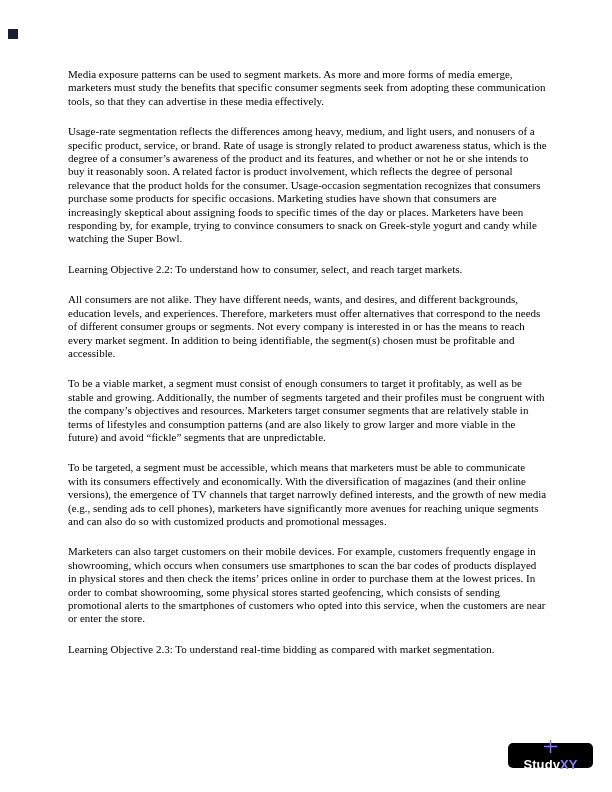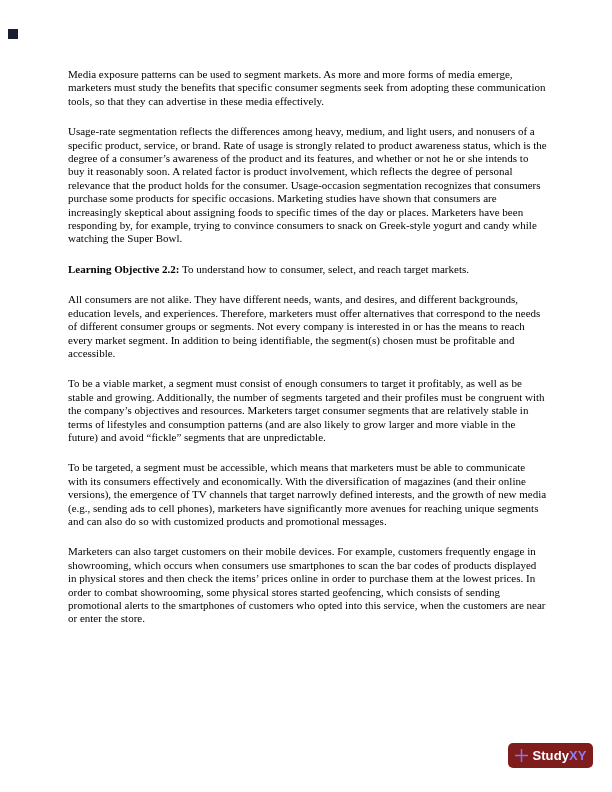--- a/index.html
+++ b/index.html
@@ -30,38 +30,39 @@
     width: 479px;
     font-size: 11px;
     line-height: 13.4px;
     color: #000000;
     text-align: left;
   }
   .content p {
     margin: 0 0 17px 0;
   }
   .content p strong {
-    font-weight: bold;
+    font-weight: normal;
   }
   .logo {
     position: absolute;
     left: 508px;
     top: 743px;
     width: 85px;
     height: 25px;
-    background: #7f1d1d;
+    background: #000000;
     border-radius: 5px;
     display: flex;
     align-items: center;
     justify-content: center;
     gap: 3px;
     font-family: "Liberation Sans", sans-serif;
     font-weight: bold;
     font-size: 13px;
     letter-spacing: 0.1px;
+    flex-direction: column;
   }
   .logo-study { color: #ffffff; }
   .logo-xy { color: #8f7df2; }
   .plus-icon {
     display: block;
     flex: 0 0 auto;
   }
 </style>
 </head>
 <body>
@@ -78,20 +79,21 @@
     <p><strong>Learning Objective 2.2:</strong><span> To understand how to consumer, select, and reach target markets.</span></p>
 
     <p>All consumers are not alike. They have different needs, wants, and desires, and different backgrounds, education levels, and experiences. Therefore, marketers must offer alternatives that correspond to the needs of different consumer groups or segments. Not every company is interested in or has the means to reach every market segment. In addition to being identifiable, the segment(s) chosen must be profitable and accessible.</p>
 
     <p>To be a viable market, a segment must consist of enough consumers to target it profitably, as well as be stable and growing. Additionally, the number of segments targeted and their profiles must be congruent with the company’s objectives and resources. Marketers target consumer segments that are relatively stable in terms of lifestyles and consumption patterns (and are also likely to grow larger and more viable in the future) and avoid “fickle” segments that are unpredictable.</p>
 
     <p>To be targeted, a segment must be accessible, which means that marketers must be able to communicate with its consumers effectively and economically. With the diversification of magazines (and their online versions), the emergence of TV channels that target narrowly defined interests, and the growth of new media (e.g., sending ads to cell phones), marketers have significantly more avenues for reaching unique segments and can also do so with customized products and promotional messages.</p>
 
     <p>Marketers can also target customers on their mobile devices. For example, customers frequently engage in showrooming, which occurs when consumers use smartphones to scan the bar codes of products displayed in physical stores and then check the items’ prices online in order to purchase them at the lowest prices. In order to combat showrooming, some physical stores started geofencing, which consists of sending promotional alerts to the smartphones of customers who opted into this service, when the customers are near or enter the store.</p>
 
+    <p><strong>Learning Objective 2.3:</strong><span> To understand real-time bidding as compared with market segmentation.</span></p>
   </div>
 
   <div class="logo">
     <svg class="plus-icon" width="15" height="15" viewBox="0 0 15 15">
       <line x1="7.5" y1="1" x2="7.5" y2="14" stroke="#8677ee" stroke-width="1.5"></line>
       <line x1="1" y1="7.5" x2="14" y2="7.5" stroke="#8677ee" stroke-width="1.5"></line>
     </svg>
     <span>
       <span class="logo-study">Study</span><span class="logo-xy">XY</span>
     </span>

